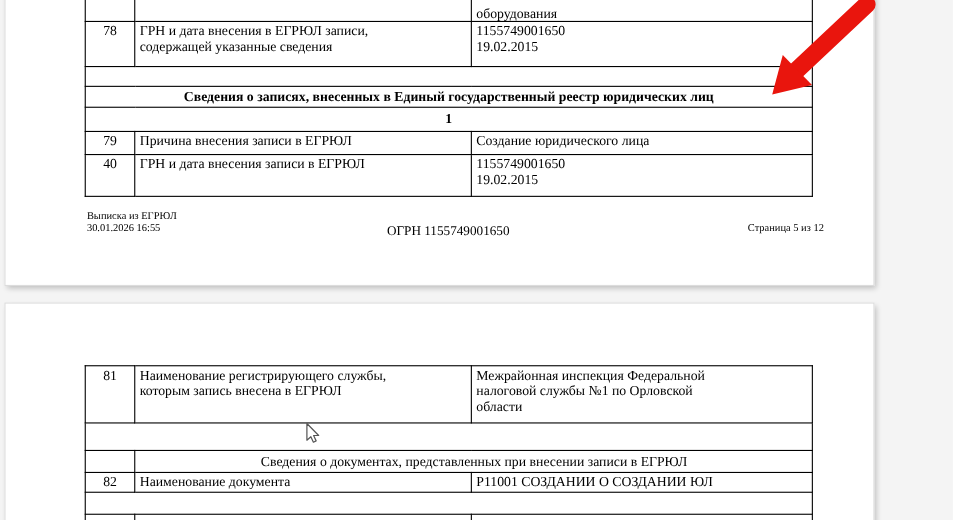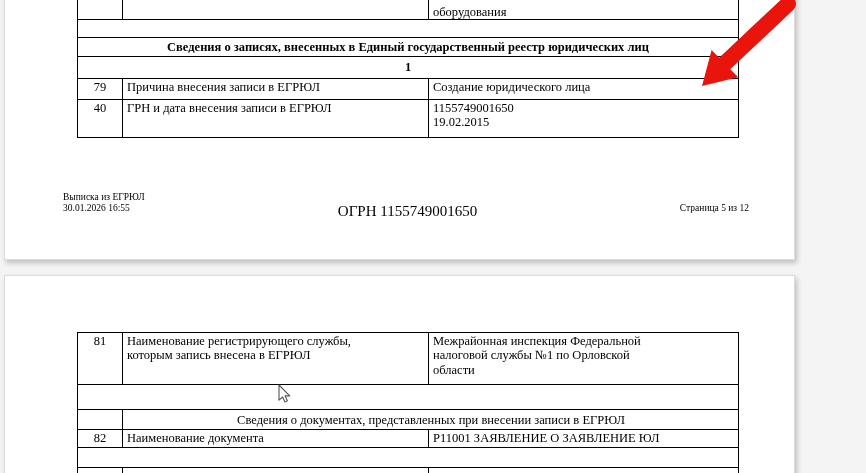--- a/index.html
+++ b/index.html
@@ -59,26 +59,26 @@
   
   .p2-r81 { height: 52px; }
   .p2-spacer1 { height: 25px; }
   .p2-subsec { height: 20px; text-align: center; }
   .p2-subsec td { vertical-align: middle; }
   .p2-r82 { height: 18px; }
   .p2-spacer2 { height: 20px; }
   .p2-partial { height: 14px; }
 
   .footer-left {
-    position: absolute; left: 58px; top: 212px;
+    position: absolute; left: 74px; top: 212px;
     font-size: 9.5px; line-height: 10.5px; color: #000;
   }
   .footer-center {
     position: absolute; left: 72px; top: 223px; width: 661px;
-    text-align: center; font-size: 15px; color: #000;
+    text-align: center; font-size: 12px; color: #000;
   }
   .footer-right {
     position: absolute; right: 45px; top: 223px;
     font-size: 9.5px; color: #000;
   }
 
   .overlay {
     position: absolute; left: 0; top: 0;
     width: 866px; height: 473px;
     pointer-events: none;
@@ -95,20 +95,27 @@
       <colgroup>
           <col style="width:45px">
           <col style="width:306px">
           <col style="width:310px">
         </colgroup>
       <tbody>
           <tr class="p1-partial">
         <td class="num"></td>
         <td></td>
         <td class="pre">оборудования</td>
+      </tr>
+      <tr class="p1-r78">
+        <td class="num">78</td>
+        <td class="pre">ГРН и дата внесения в ЕГРЮЛ записи,
+содержащей указанные сведения</td>
+        <td class="pre">1155749001650
+19.02.2015</td>
       </tr>
       <tr class="p1-spacer">
         <td colspan="3"></td>
       </tr>
       <tr class="p1-sechdr">
         <td colspan="3">Сведения о записях, внесенных в Единый государственный реестр юридических лиц</td>
       </tr>
       <tr class="p1-secnum">
         <td colspan="3">1</td>
       </tr>
@@ -154,21 +161,21 @@
       <tr class="p2-spacer1">
         <td colspan="3"></td>
       </tr>
       <tr class="p2-subsec">
         <td class="num"></td>
         <td colspan="2">Сведения о документах, представленных при внесении записи в ЕГРЮЛ</td>
       </tr>
       <tr class="p2-r82">
         <td class="num">82</td>
         <td>Наименование документа</td>
-        <td>Р11001 ЗАЯВЛЕНИЕ О ЗАЯВЛЕНИЕ ЮЛ</td>
+        <td>Р11001 СОЗДАНИИ О СОЗДАНИИ ЮЛ</td>
       </tr>
       <tr class="p2-spacer2">
         <td colspan="3"></td>
       </tr>
       <tr class="p2-partial">
         <td class="num"></td>
         <td></td>
         <td></td>
       </tr>
     </tbody>

